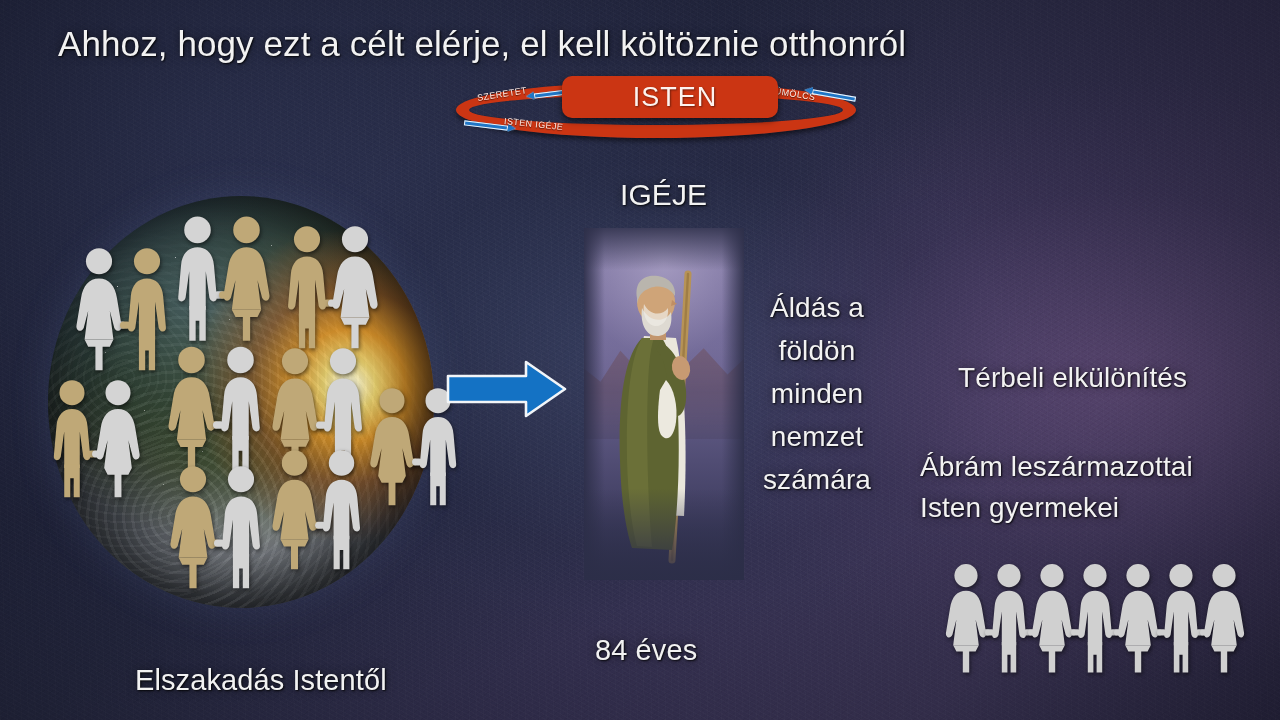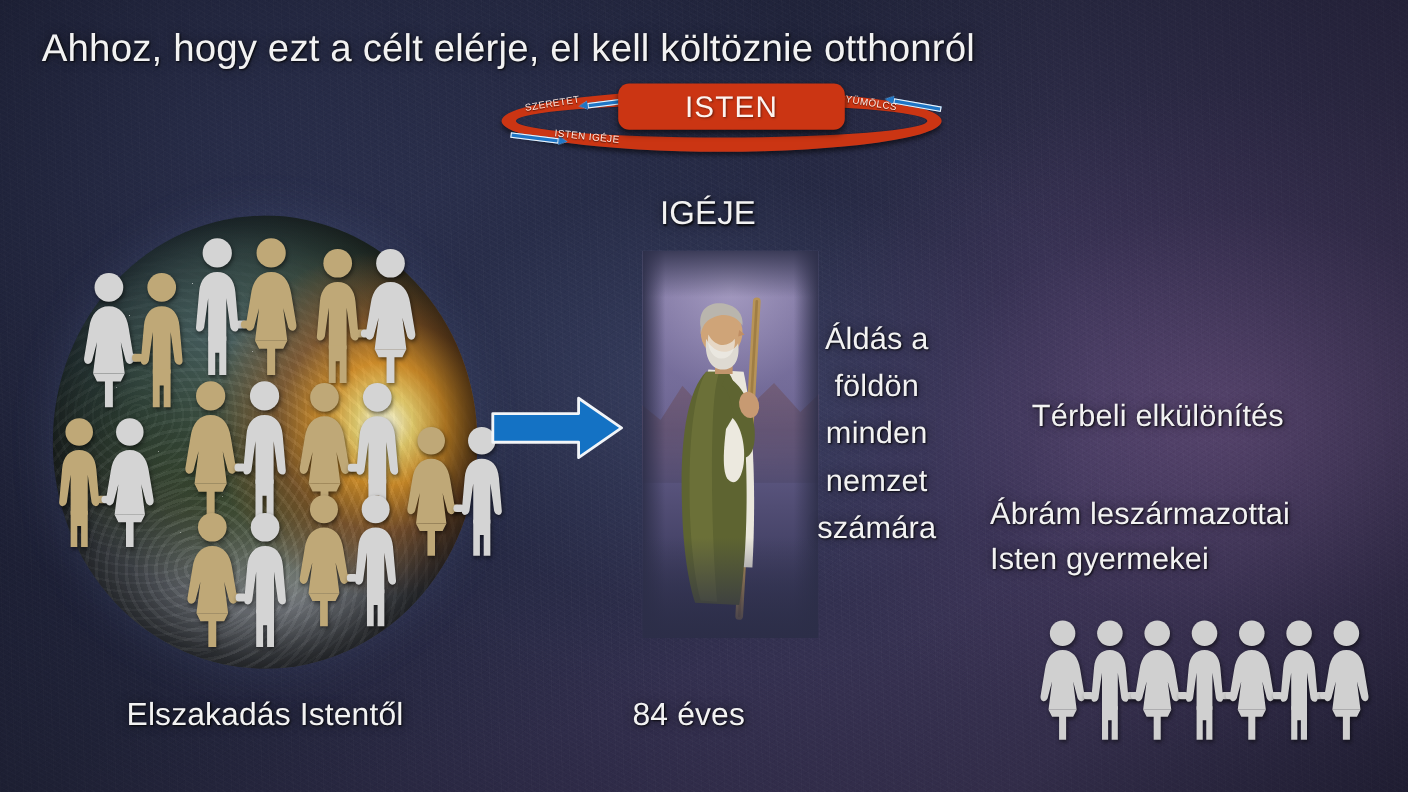--- a/index.html
+++ b/index.html
@@ -27,39 +27,40 @@
     content:"";position:absolute;inset:0;pointer-events:none;
     background:radial-gradient(ellipse 900px 620px at 640px 360px, rgba(0,0,0,0) 40%, rgba(8,9,18,.45) 100%);
   }
   .lyr{position:absolute;}
   .txt{
     color:#f2f2f2;
     text-shadow:1px 1px 2px rgba(0,0,0,.85), 0 0 10px rgba(0,0,0,.5);
     white-space:pre;
     font-weight:400;
     letter-spacing:.1px;
+    margin-left:20px;
   }
 
   
   #title{left:38px;top:22px;font-size:35px;line-height:44px;z-index:40;}
 
   
   #istenWrap{left:446px;top:68px;width:420px;height:76px;z-index:45;}
   #orbit{
     position:absolute;left:10px;top:14px;width:400px;height:56px;
     border-radius:50%;
     border:13px solid #cb3513;
     box-sizing:border-box;
     box-shadow:0 3px 5px rgba(0,0,0,.55), inset 0 0 0 1px rgba(0,0,0,.12);
   }
   #istenBox{
     position:absolute;left:116px;top:8px;width:206px;height:42px;
     background:#cb3513;border-radius:10px;
     box-shadow:0 3px 6px rgba(0,0,0,.6);
-    display:flex;align-items:center;justify-content:center;
+    display:flex;align-items:center;justify-content:center;padding-left:10px;
   }
   #istenBox span{color:#fdf3ef;font-size:27px;letter-spacing:1px;text-shadow:1px 1px 2px rgba(0,0,0,.45);}
   .orbLbl{
     position:absolute;color:#ffe9e2;font-size:9px;letter-spacing:.4px;
     text-shadow:0 1px 1px rgba(0,0,0,.6);
   }
   #lblSzeretet{left:31px;top:21px;transform:rotate(-9deg);}
   #lblGyumolcs{left:315px;top:20px;transform:rotate(9deg);}
   #lblIgeje{left:58px;top:51px;transform:rotate(6deg);}
   .arw{position:absolute;height:9px;}
@@ -136,21 +137,21 @@
       linear-gradient(90deg, rgba(44,46,72,.9) 0%, rgba(44,46,72,0) 13%, rgba(44,46,72,0) 86%, rgba(44,46,72,.9) 100%);
   }
   
   #fig{position:absolute;left:14px;top:36px;width:120px;height:300px;}
 
   
   #abramTitle{left:600px;top:178px;font-size:30px;z-index:42;}
   #blessing{left:722px;top:286px;width:150px;font-size:28px;line-height:43px;text-align:center;z-index:42;}
   #terbeli{left:938px;top:362px;font-size:28px;z-index:42;}
   #leszarm{left:900px;top:446px;width:350px;font-size:28px;line-height:41px;text-align:left;z-index:42;}
-  #capGlobe{left:115px;top:634px;font-size:29px;z-index:42;text-align:right;}
+  #capGlobe{left:115px;top:664px;font-size:29px;z-index:42;text-align:right;}
   #capYears{left:575px;top:634px;font-size:29px;z-index:42;}
   #family{left:940px;top:562px;width:290px;height:105px;z-index:30;}
 </style>
 </head>
 <body>
 
 <div id="slide">
 
   <div class="lyr txt" id="title">Ahhoz, hogy ezt a célt elérje, el kell költöznie otthonról</div>
 

